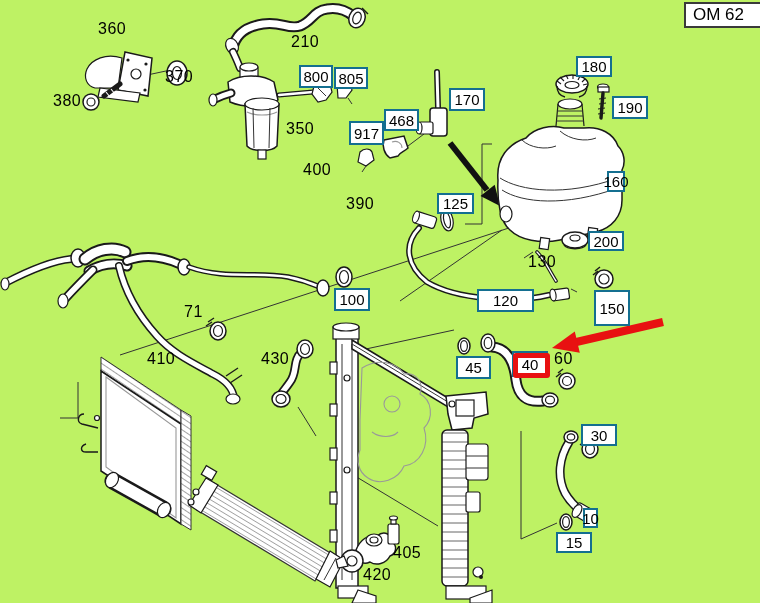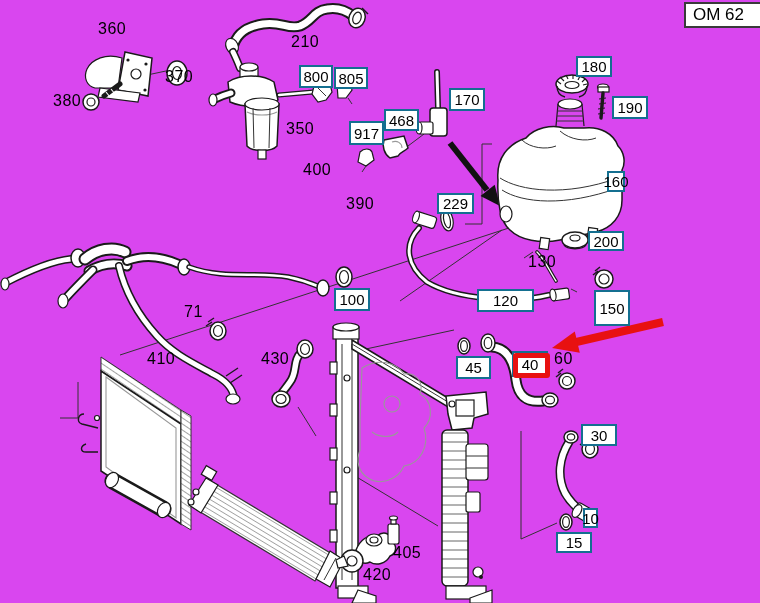--- a/index.html
+++ b/index.html
@@ -1,18 +1,18 @@
 <!DOCTYPE html>
 <html><head>
 <meta charset="utf-8">
 <style>
   *{margin:0;padding:0;box-sizing:border-box}
   html,body{width:760px;height:603px;overflow:hidden;background:#fff;
     font-family:"Liberation Sans",sans-serif;color:#000}
-  .stage{position:relative;width:760px;height:603px;background:#d946ef;overflow:hidden}
+  .stage{position:relative;width:760px;height:603px;background:#bef264;overflow:hidden}
   .stage>svg{position:absolute;left:0;top:0;z-index:1}
   .lbl{position:absolute;display:flex;align-items:center;justify-content:center;
     white-space:nowrap;z-index:2;line-height:1}
   .lbl.box{border:2px solid #146f90;background:#fff;font-size:15px}
   .lbl.plain{font-size:16px;letter-spacing:.5px}
   .plate{position:absolute;left:684px;top:2px;width:80px;height:26px;border:2px solid #3a3a3a;
     background:#fff;font-size:17px;display:flex;align-items:center;padding-left:7px;z-index:2}
   .red-box{position:absolute;left:513px;top:353px;width:37px;height:25px;
     border:5px solid #e81111;border-radius:3px;z-index:3;background:transparent}
 </style>
@@ -387,21 +387,21 @@
 </div>
 
 <div class="lbl box" style="left:299px;top:65px;width:34px;height:23px">800</div>
 <div class="lbl box" style="left:334px;top:67px;width:34px;height:22px">805</div>
 <div class="lbl box" style="left:349px;top:121px;width:35px;height:24px">917</div>
 <div class="lbl box" style="left:384px;top:109px;width:35px;height:22px">468</div>
 <div class="lbl box" style="left:449px;top:88px;width:36px;height:23px">170</div>
 <div class="lbl box" style="left:576px;top:56px;width:36px;height:21px">180</div>
 <div class="lbl box" style="left:612px;top:96px;width:36px;height:23px">190</div>
 <div class="lbl box" style="left:607px;top:171px;width:18px;height:21px">160</div>
-<div class="lbl box" style="left:437px;top:193px;width:37px;height:21px">229</div>
+<div class="lbl box" style="left:437px;top:193px;width:37px;height:21px">125</div>
 <div class="lbl box" style="left:588px;top:231px;width:36px;height:20px">200</div>
 <div class="lbl box" style="left:334px;top:288px;width:36px;height:23px">100</div>
 <div class="lbl box" style="left:477px;top:289px;width:57px;height:23px">120</div>
 <div class="lbl box" style="left:594px;top:290px;width:36px;height:36px">150</div>
 <div class="lbl box" style="left:456px;top:356px;width:35px;height:23px">45</div>
 <div class="lbl box" style="left:512px;top:351px;width:36px;height:26px">40</div>
 <div class="lbl box" style="left:581px;top:424px;width:36px;height:22px">30</div>
 <div class="lbl box" style="left:583px;top:508px;width:15px;height:20px">10</div>
 <div class="lbl box" style="left:556px;top:532px;width:36px;height:21px">15</div>
 

